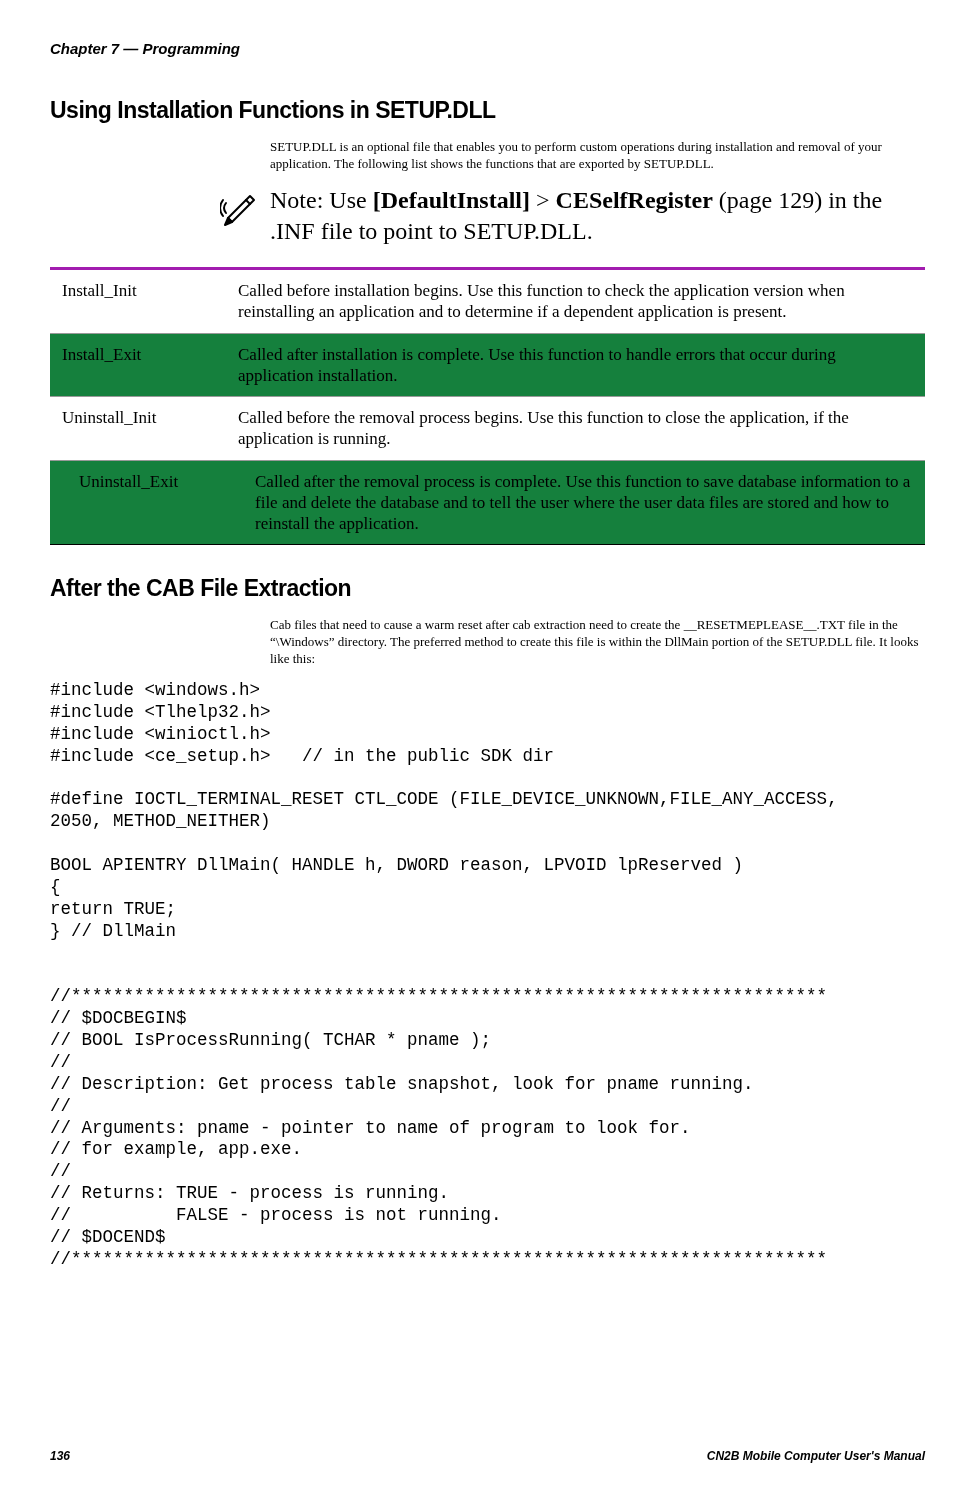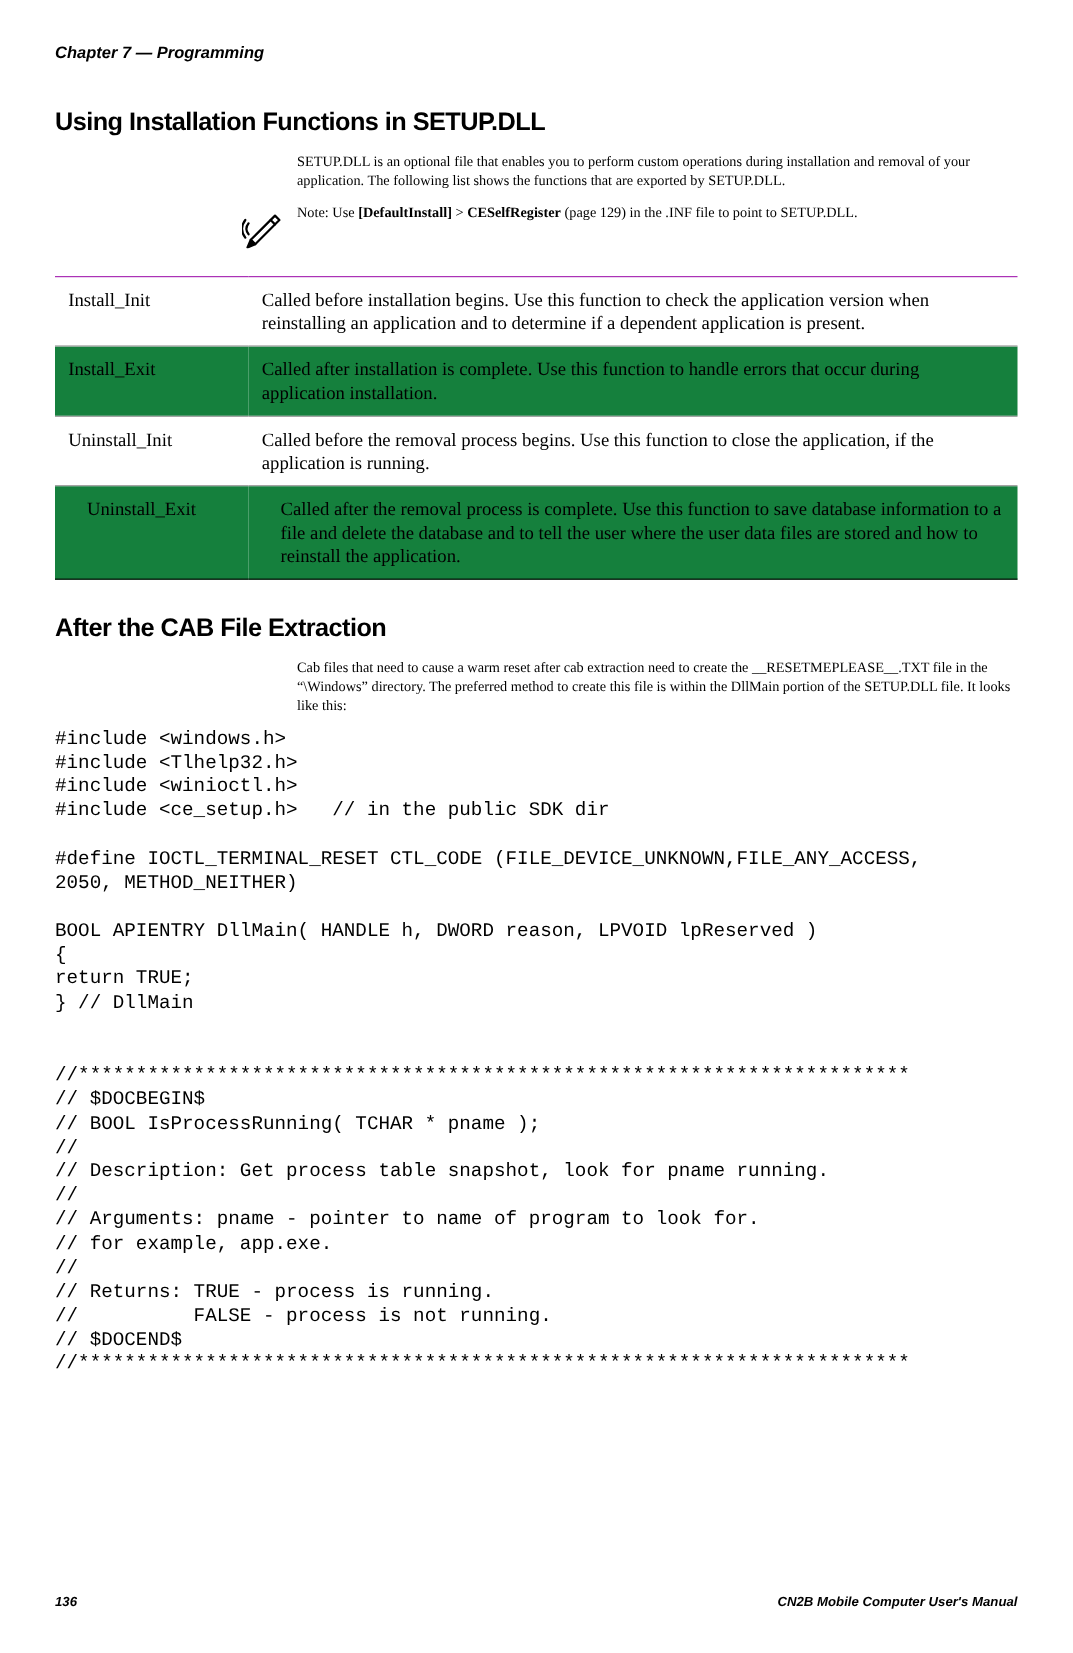--- a/index.html
+++ b/index.html
@@ -45,38 +45,38 @@
     margin-left: 170px;
     margin-bottom: 20px;
     margin-top: 8px;
   }
   .note-icon {
     flex: 0 0 45px;
     margin-right: 5px;
     margin-top: 3px;
   }
   .note-text {
-    font-size: 13px;
+    font-size: 24px;
     line-height: 1.3;
   }
   table.funcs {
     width: 100%;
     border-collapse: collapse;
     margin-top: 20px;
     margin-bottom: 30px;
   }
   table.funcs td {
     padding: 10px 12px;
     vertical-align: top;
     font-size: 17px;
     line-height: 1.25;
     border-top: 0.5px solid #999;
     border-bottom: 0.5px solid #999;
   }
-  table.funcs tr:first-child td { border-top: 1px solid #a21caf; }
+  table.funcs tr:first-child td { border-top: 3px solid #a21caf; }
   table.funcs tr:last-child td  { border-bottom: 1px solid #000; padding-left: 29px; }
   table.funcs td:first-child { width: 135px; }
   .shade { background: #15803d; }
   pre.code {
     font-family: "Courier New", monospace;
     font-size: 17.5px;
     line-height: 1.25;
     white-space: pre;
     margin: 8px 0 0 0;
   }

